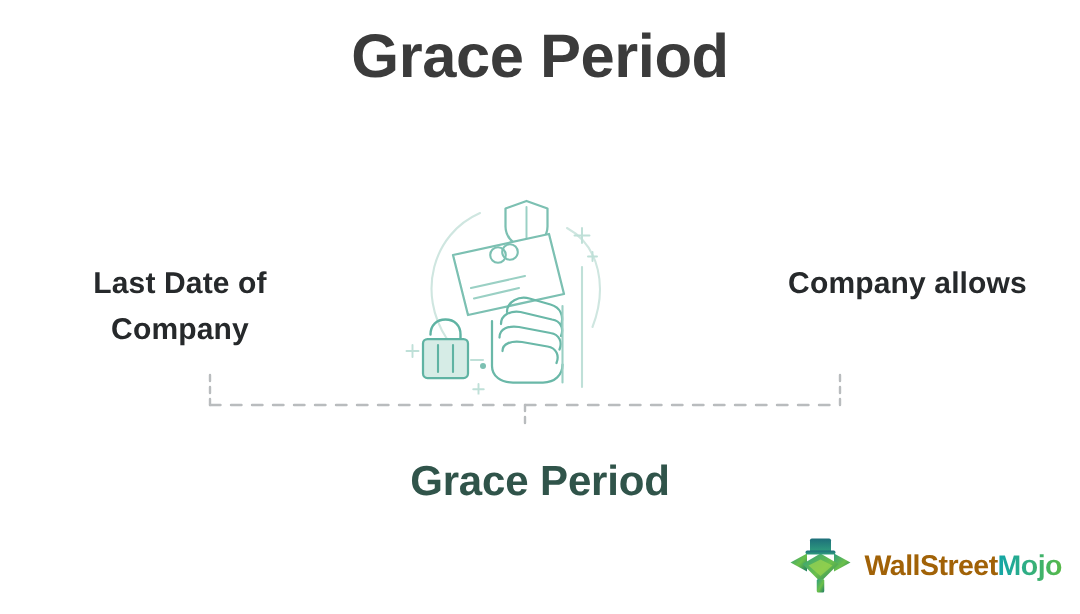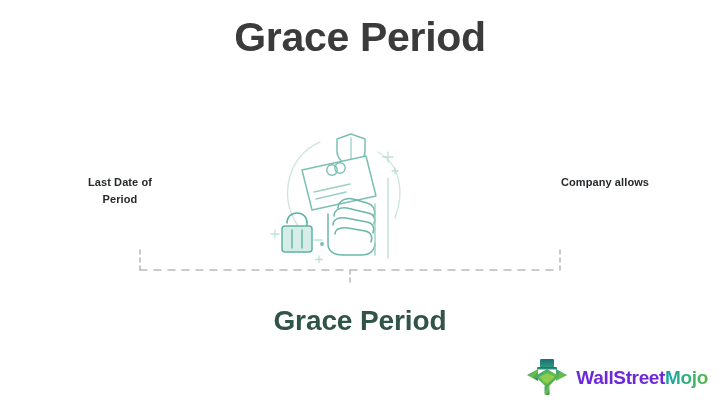--- a/index.html
+++ b/index.html
@@ -33,21 +33,21 @@
     font-weight: 700;
     letter-spacing: -0.3px;
     color: #3b3b3b;
     line-height: 1.15;
   }
 
   
   .side-label {
     position: absolute;
     text-align: center;
-    font-size: 11px;
+    font-size: 20px;
     font-weight: 700;
     color: #26292b;
     line-height: 1.55;
     letter-spacing: 0.1px;
   }
   .side-label .line { display: block; }
 
   .label-left  { left: 22px;  top: 174px; width: 196px; }
   .label-right { right: 12px; top: 174px; width: 206px; }
 
@@ -96,39 +96,39 @@
   }
   .logo-mark { width: 44px; height: 40px; flex: 0 0 auto; }
   .logo-mark svg { display: block; width: 100%; height: 100%; }
   .logo-text {
     font-size: 19px;
     font-weight: 700;
     letter-spacing: -0.35px;
     white-space: nowrap;
     line-height: 1;
   }
-  .logo-text .ws { color: #6d28d9; }
+  .logo-text .ws { color: #a16207; }
   .logo-text .mojo {
     background: linear-gradient(90deg, #12a5a8 0%, #2fae84 45%, #57b947 100%);
     -webkit-background-clip: text;
     background-clip: text;
     color: transparent;
     text-decoration: underline;
   }
 </style>
 </head>
 <body>
 
 <div class="infographic">
 
   <div class="title">Grace Period</div>
 
   <div class="side-label label-left">
     <span class="line">Last Date of</span>
-    <span class="line">Period</span>
+    <span class="line">Company</span>
   </div>
 
   <div class="side-label label-right">
     <span class="line">Company allows</span>
   </div>
 
   <div class="illustration">
     <svg viewBox="0 0 170 145" fill="none" xmlns="http://www.w3.org/2000/svg">
       <g stroke="#7cc0b2" stroke-width="1.5" stroke-linecap="round" stroke-linejoin="round" fill="none">
 

